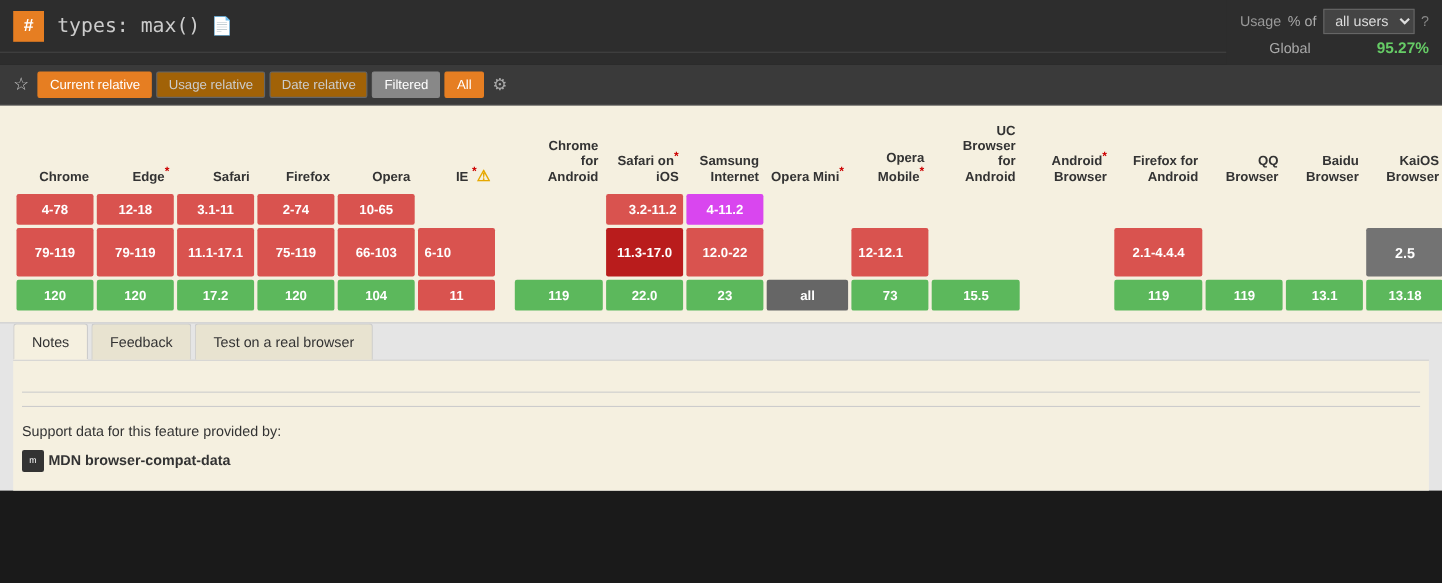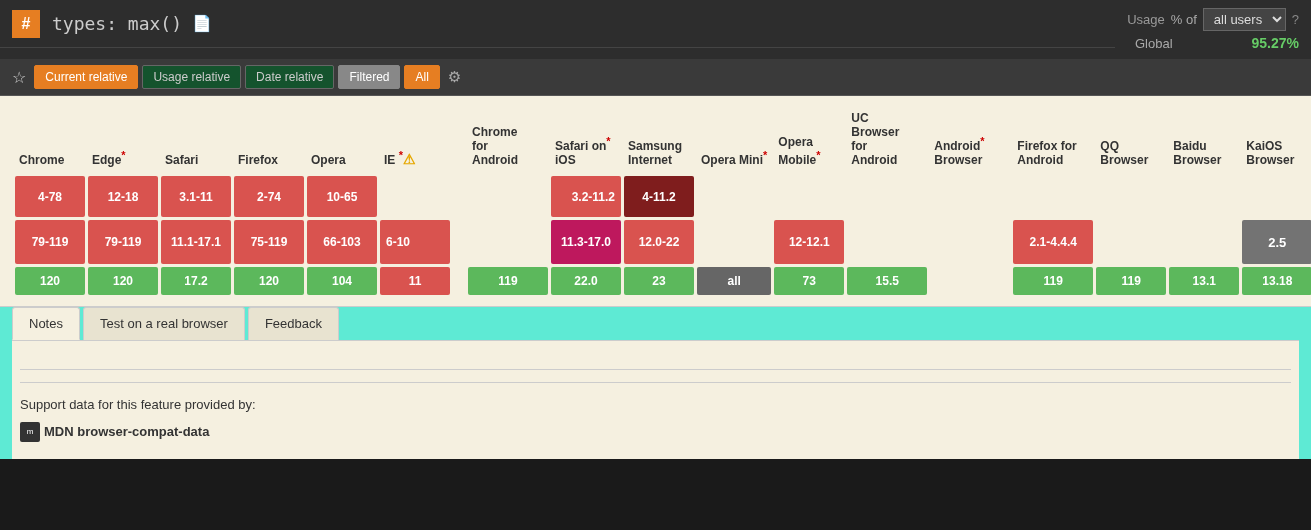--- a/index.html
+++ b/index.html
@@ -51,21 +51,21 @@
       display: flex;
       align-items: center;
       padding: 6px 12px;
       gap: 4px;
       border-bottom: 1px solid #555;
     }
     .star-icon { color: #ccc; font-size: 16px; margin-right: 4px; }
     .tab-btn {
       padding: 4px 10px;
       border: 1px solid #666;
-      background: #14532d;
+      background: #a16207;
       color: #ccc;
       cursor: pointer;
       font-size: 12px;
       border-radius: 2px;
     }
     .tab-btn.active {
       background: #e67e22;
       color: white;
       border-color: #e67e22;
     }
@@ -83,35 +83,35 @@
       padding: 8px 12px;
     }
 
     .browser-table {
       border-collapse: separate;
       border-spacing: 3px;
       width: max-content;
     }
 
     .browser-header {
-      text-align: left;
+      text-align: right;
       vertical-align: bottom;
       font-size: 12px;
       color: #333;
       padding: 4px 4px 6px;
       min-width: 70px;
       position: relative;
     }
     .browser-header.wide { min-width: 80px; }
 
     .asterisk { color: #c00; font-size: 11px; vertical-align: super; }
     .warning { color: #e6a800; font-size: 14px; }
 
     .tabs-section {
-      background: #5eead4;
+      background: #e5e5e5;
       border-top: 1px solid #ccc;
       padding: 0 12px;
     }
     .tab-list {
       display: flex;
       gap: 0;
       border-bottom: 1px solid #ccc;
     }
     .content-tab {
       padding: 8px 16px;
@@ -188,21 +188,21 @@
   </div>
   <div class="top-right" style="background:#2d2d2d;">
     <div class="usage-top-row">
       <span class="usage-label">Usage</span>
       <span style="color:#aaa;">% of</span>
       <select class="usage-select">
         <option>all users</option>
       </select>
       <span class="question-mark">?</span>
     </div>
-    <div style="display:flex; align-items:flex-end; gap:79px; margin-top:4px;">
+    <div style="display:flex; align-items:flex-end; gap:60px; margin-top:4px;">
       <span style="color:#aaa; font-size:13px;">Global</span>
       <span style="color:#66cc66; font-weight:bold; font-size:14px;">95.27%</span>
     </div>
   </div>
 </div>
 
 <div class="toolbar">
   <span class="star-icon">☆</span>
   <button class="tab-btn active">Current relative</button>
   <button class="tab-btn">Usage relative</button>
@@ -238,49 +238,49 @@
           <th class="browser-header">QQ<br>Browser</th>
           <th class="browser-header">Baidu<br>Browser</th>
           <th class="browser-header">KaiOS<br>Browser</th>
         </tr>
       </thead>
       <tbody id="compat-tbody">
       <tr>
             <td style="background: rgb(217, 83, 79); color: white; text-align: center; padding: 5px 6px; font-weight: bold; font-size: 12px; border-radius: 2px; min-width: 70px; height: 28px;">4-78</td>
             <td style="background: rgb(217, 83, 79); color: white; text-align: center; padding: 5px 6px; font-weight: bold; font-size: 12px; border-radius: 2px; min-width: 70px; height: 28px;">12-18</td>
             <td style="background: rgb(217, 83, 79); color: white; text-align: center; padding: 5px 6px; font-weight: bold; font-size: 12px; border-radius: 2px; min-width: 70px; height: 28px;">3.1-11</td>
-            <td style="background: rgb(217, 83, 79); color: white; text-align: center; padding: 5px 6px; font-weight: bold; font-size: 12px; border-radius: 2px; min-width: 70px; height: 41px;">2-74</td>
+            <td style="background: rgb(217, 83, 79); color: white; text-align: center; padding: 5px 6px; font-weight: bold; font-size: 12px; border-radius: 2px; min-width: 70px; height: 28px;">2-74</td>
             <td style="background: rgb(217, 83, 79); color: white; text-align: center; padding: 5px 6px; font-weight: bold; font-size: 12px; border-radius: 2px; min-width: 70px; height: 16px;">10-65</td>
             <td style="background: transparent; color: transparent; text-align: center; padding: 5px 6px; font-weight: bold; font-size: 12px; border-radius: 2px; min-width: 70px; height: 28px;"></td>
             <td style="width: 12px; background: rgb(245, 240, 224);"></td>
             <td style="background: transparent; color: transparent; text-align: center; padding: 5px 6px; font-weight: bold; font-size: 12px; border-radius: 2px; min-width: 70px; height: 28px;"></td>
             <td style="background: rgb(217, 83, 79); color: white; text-align: right; padding: 5px 6px; font-weight: bold; font-size: 12px; border-radius: 2px; min-width: 70px; height: 28px;">3.2-11.2</td>
-            <td style="background: #7f1d1d; color: white; text-align: center; padding: 5px 6px; font-weight: bold; font-size: 12px; border-radius: 2px; min-width: 70px; height: 28px;">4-11.2</td>
+            <td style="background: #d946ef; color: white; text-align: center; padding: 5px 6px; font-weight: bold; font-size: 12px; border-radius: 2px; min-width: 70px; height: 28px;">4-11.2</td>
             <td style="background: transparent; color: transparent; text-align: center; padding: 5px 6px; font-weight: bold; font-size: 12px; border-radius: 2px; min-width: 70px; height: 28px;"></td>
             <td style="background: transparent; color: transparent; text-align: center; padding: 5px 6px; font-weight: bold; font-size: 12px; border-radius: 2px; min-width: 70px; height: 28px;"></td>
             <td style="background: transparent; color: transparent; text-align: center; padding: 5px 6px; font-weight: bold; font-size: 12px; border-radius: 2px; min-width: 70px; height: 28px;"></td>
             <td style="background: transparent; color: transparent; text-align: center; padding: 5px 6px; font-weight: bold; font-size: 12px; border-radius: 2px; min-width: 70px; height: 28px;"></td>
             <td style="background: transparent; color: transparent; text-align: center; padding: 5px 6px; font-weight: bold; font-size: 12px; border-radius: 2px; min-width: 70px; height: 28px;"></td>
             <td style="background: transparent; color: transparent; text-align: center; padding: 5px 6px; font-weight: bold; font-size: 12px; border-radius: 2px; min-width: 70px; height: 28px;"></td>
             <td style="background: transparent; color: transparent; text-align: center; padding: 5px 6px; font-weight: bold; font-size: 12px; border-radius: 2px; min-width: 70px; height: 28px;"></td>
             <td style="background: transparent; color: transparent; text-align: center; padding: 5px 6px; font-weight: bold; font-size: 12px; border-radius: 2px; min-width: 70px; height: 28px;"></td>
           </tr>
           <tr>
             <td style="background: rgb(217, 83, 79); color: white; text-align: center; padding: 5px 6px; font-weight: bold; font-size: 12px; border-radius: 2px; min-width: 70px; height: 28px;">79-119</td>
             <td style="background: rgb(217, 83, 79); color: white; text-align: center; padding: 5px 6px; font-weight: bold; font-size: 12px; border-radius: 2px; min-width: 70px; height: 28px;">79-119</td>
             <td style="background: rgb(217, 83, 79); color: white; text-align: center; padding: 5px 6px; font-weight: bold; font-size: 12px; border-radius: 2px; min-width: 70px; height: 28px;">11.1-17.1</td>
             <td style="background: rgb(217, 83, 79); color: white; text-align: center; padding: 5px 6px; font-weight: bold; font-size: 12px; border-radius: 2px; min-width: 70px; height: 28px;">75-119</td>
             <td style="background: rgb(217, 83, 79); color: white; text-align: center; padding: 5px 6px; font-weight: bold; font-size: 12px; border-radius: 2px; min-width: 70px; height: 28px;">66-103</td>
             <td style="background: rgb(217, 83, 79); color: white; text-align: left; padding: 5px 6px; font-weight: bold; font-size: 12px; border-radius: 2px; min-width: 70px; height: 28px;">6-10</td>
             <td style="width: 12px; background: rgb(245, 240, 224);"></td>
             <td style="background: transparent; color: transparent; text-align: center; padding: 5px 6px; font-weight: bold; font-size: 12px; border-radius: 2px; min-width: 70px; height: 28px;"></td>
-            <td style="background: #be185d; color: white; text-align: center; padding: 5px 6px; font-weight: bold; font-size: 12px; border-radius: 2px; min-width: 70px; height: 28px;">11.3-17.0</td>
+            <td style="background: #b91c1c; color: white; text-align: center; padding: 5px 6px; font-weight: bold; font-size: 12px; border-radius: 2px; min-width: 70px; height: 28px;">11.3-17.0</td>
             <td style="background: rgb(217, 83, 79); color: white; text-align: center; padding: 5px 6px; font-weight: bold; font-size: 12px; border-radius: 2px; min-width: 70px; height: 28px;">12.0-22</td>
             <td style="background: transparent; color: transparent; text-align: center; padding: 5px 6px; font-weight: bold; font-size: 12px; border-radius: 2px; min-width: 70px; height: 28px;"></td>
-            <td style="background: rgb(217, 83, 79); color: white; text-align: center; padding: 5px 6px; font-weight: bold; font-size: 12px; border-radius: 2px; min-width: 70px; height: 28px;">12-12.1</td>
+            <td style="background: rgb(217, 83, 79); color: white; text-align: left; padding: 5px 6px; font-weight: bold; font-size: 12px; border-radius: 2px; min-width: 70px; height: 28px;">12-12.1</td>
             <td style="background: transparent; color: transparent; text-align: center; padding: 5px 6px; font-weight: bold; font-size: 12px; border-radius: 2px; min-width: 70px; height: 28px;"></td>
             <td style="background: transparent; color: transparent; text-align: center; padding: 5px 6px; font-weight: bold; font-size: 12px; border-radius: 2px; min-width: 70px; height: 28px;"></td>
             <td style="background: rgb(217, 83, 79); color: white; text-align: center; padding: 5px 6px; font-weight: bold; font-size: 12px; border-radius: 2px; min-width: 70px; height: 28px;">2.1-4.4.4</td>
             <td style="background: transparent; color: transparent; text-align: center; padding: 5px 6px; font-weight: bold; font-size: 12px; border-radius: 2px; min-width: 70px; height: 28px;"></td>
             <td style="background: transparent; color: transparent; text-align: center; padding: 5px 6px; font-weight: bold; font-size: 12px; border-radius: 2px; min-width: 70px; height: 28px;"></td>
             <td style="background: #737373; color: white; text-align: center; padding: 5px 6px; font-weight: bold; font-size: 13px; border-radius: 2px; min-width: 70px; height: 44px;">2.5</td>
           </tr>
           <tr>
             <td style="background: rgb(92, 184, 92); color: white; text-align: center; padding: 5px 6px; font-weight: bold; font-size: 12px; border-radius: 2px; min-width: 70px; height: 28px;">120</td>
             <td style="background: rgb(92, 184, 92); color: white; text-align: center; padding: 5px 6px; font-weight: bold; font-size: 12px; border-radius: 2px; min-width: 70px; height: 28px;">120</td>
@@ -302,22 +302,22 @@
             <td style="background: rgb(92, 184, 92); color: white; text-align: center; padding: 5px 6px; font-weight: bold; font-size: 12px; border-radius: 2px; min-width: 70px; height: 28px;">13.18</td>
           </tr>
         </tbody>
     </table>
   </div>
 </div>
 
 <div class="tabs-section">
   <div class="tab-list">
     <div class="content-tab active">Notes</div>
+    <div class="content-tab">Feedback</div>
     <div class="content-tab">Test on a real browser</div>
-    <div class="content-tab">Feedback</div>
   </div>
   <div class="notes-content">
     <div class="provider-section">
       <div style="border-top:1px solid #ccc; width:100%; padding-top:12px;">
         <p>Support data for this feature provided by:</p>
         <div style="display:flex; align-items:center; margin-top:6px;">
           <span class="mdn-logo">m</span>
           <strong>MDN browser-compat-data</strong>
         </div>
       </div>

